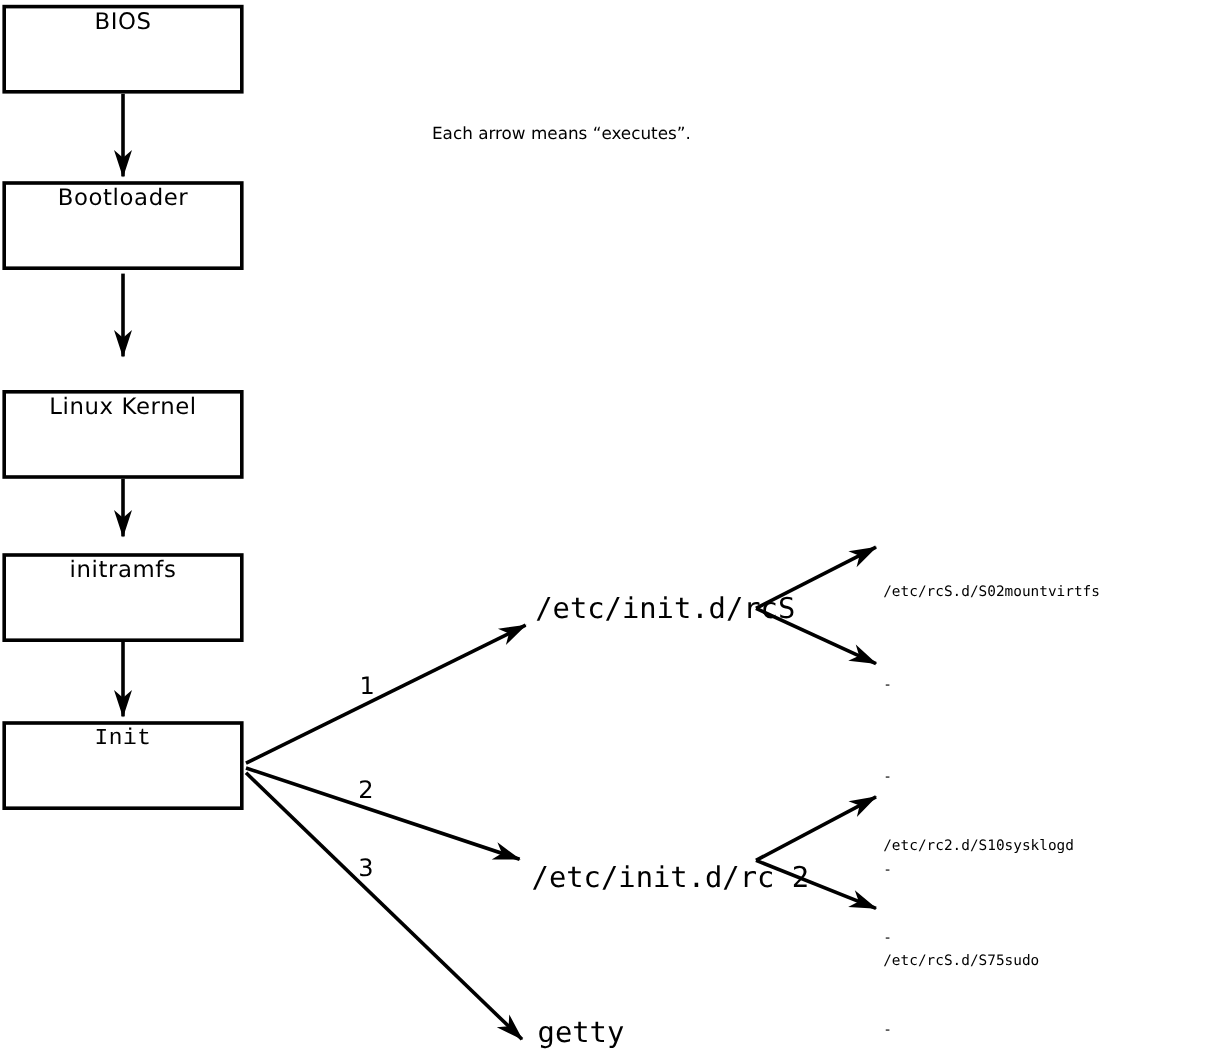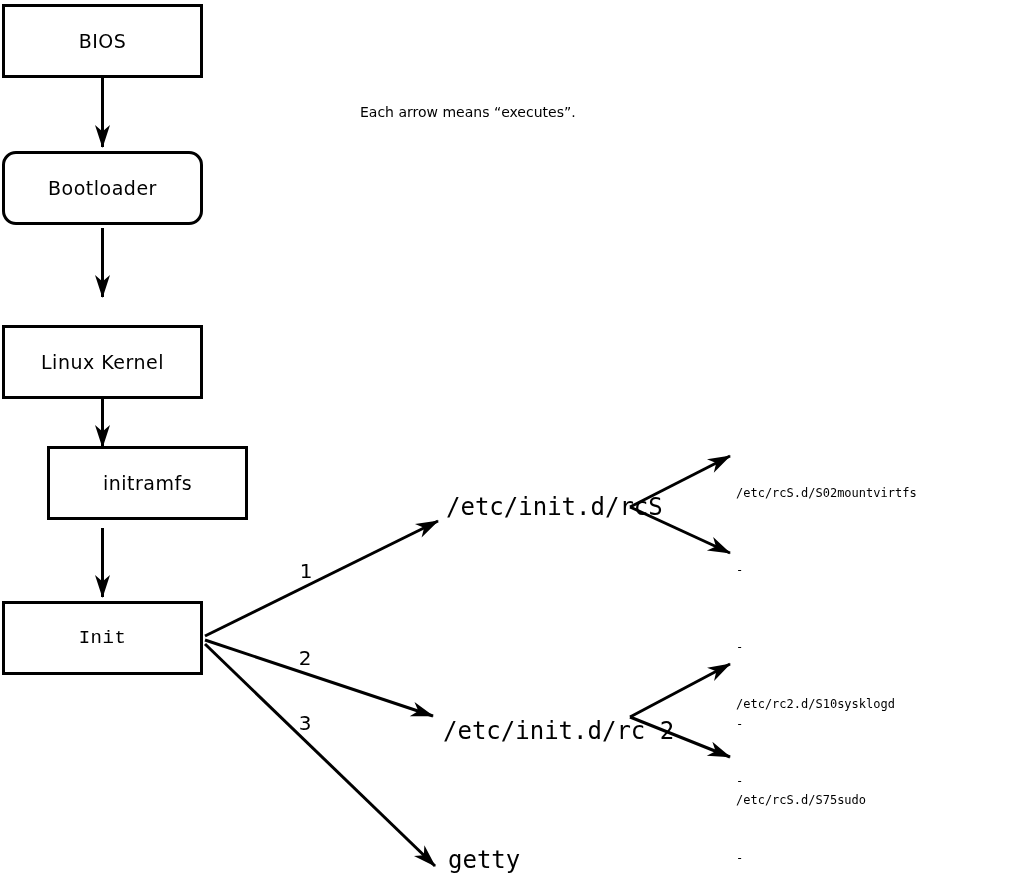--- a/index.html
+++ b/index.html
@@ -4,27 +4,27 @@
 <style>
   html,body { margin:0; padding:0; background:#ffffff; }
   .canvas {
     position:relative; width:1024px; height:875px; background:#ffffff;
     font-family:"DejaVu Sans", sans-serif; color:#000; overflow:hidden;
   }
   .arrows-layer { position:absolute; left:0; top:0; width:1024px; height:875px; }
   .box {
     position:absolute; left:2px; width:201px; height:74px;
     border:3px solid #000; box-sizing:border-box; background:#fff;
-    display:flex; align-items:center; justify-content:center;
+    display:flex; align-items:flex-start; justify-content:center;
     font-size:19px; letter-spacing:0.5px;
   }
   .box-bios       { top:4px;   }
-  .box-bootloader { top:151px;border-radius:14px; }
+  .box-bootloader { top:151px; }
   .box-kernel     { top:301px;margin-top:24px; }
-  .box-initramfs  { top:446px;margin-left:45px; }
+  .box-initramfs  { top:461px; }
   .box-init       { top:601px;font-family:Liberation Mono, monospace; }
   .note {
     position:absolute; left:360px; top:104px; font-size:14px; white-space:pre;
   }
   .mono {
     position:absolute; font-family:"DejaVu Sans Mono", monospace;
     font-size:24px; white-space:pre; line-height:22px;
   }
   .target-rcs   { left:446px; top:496px; }
   .target-rc2   { left:443px; top:720px; }

